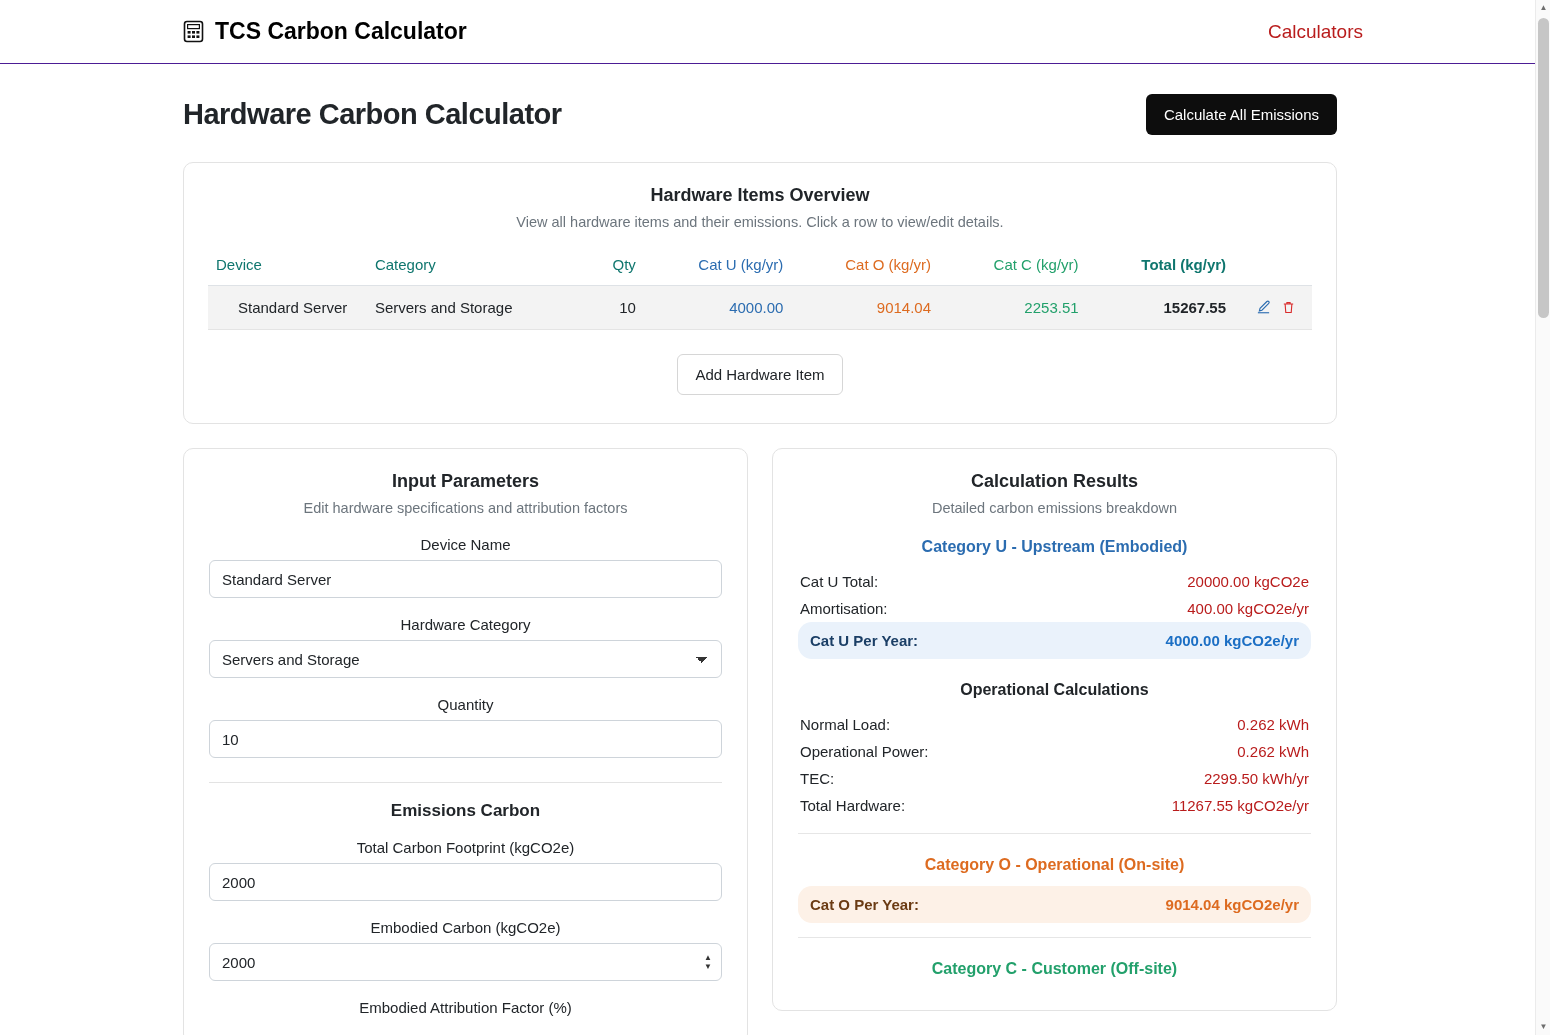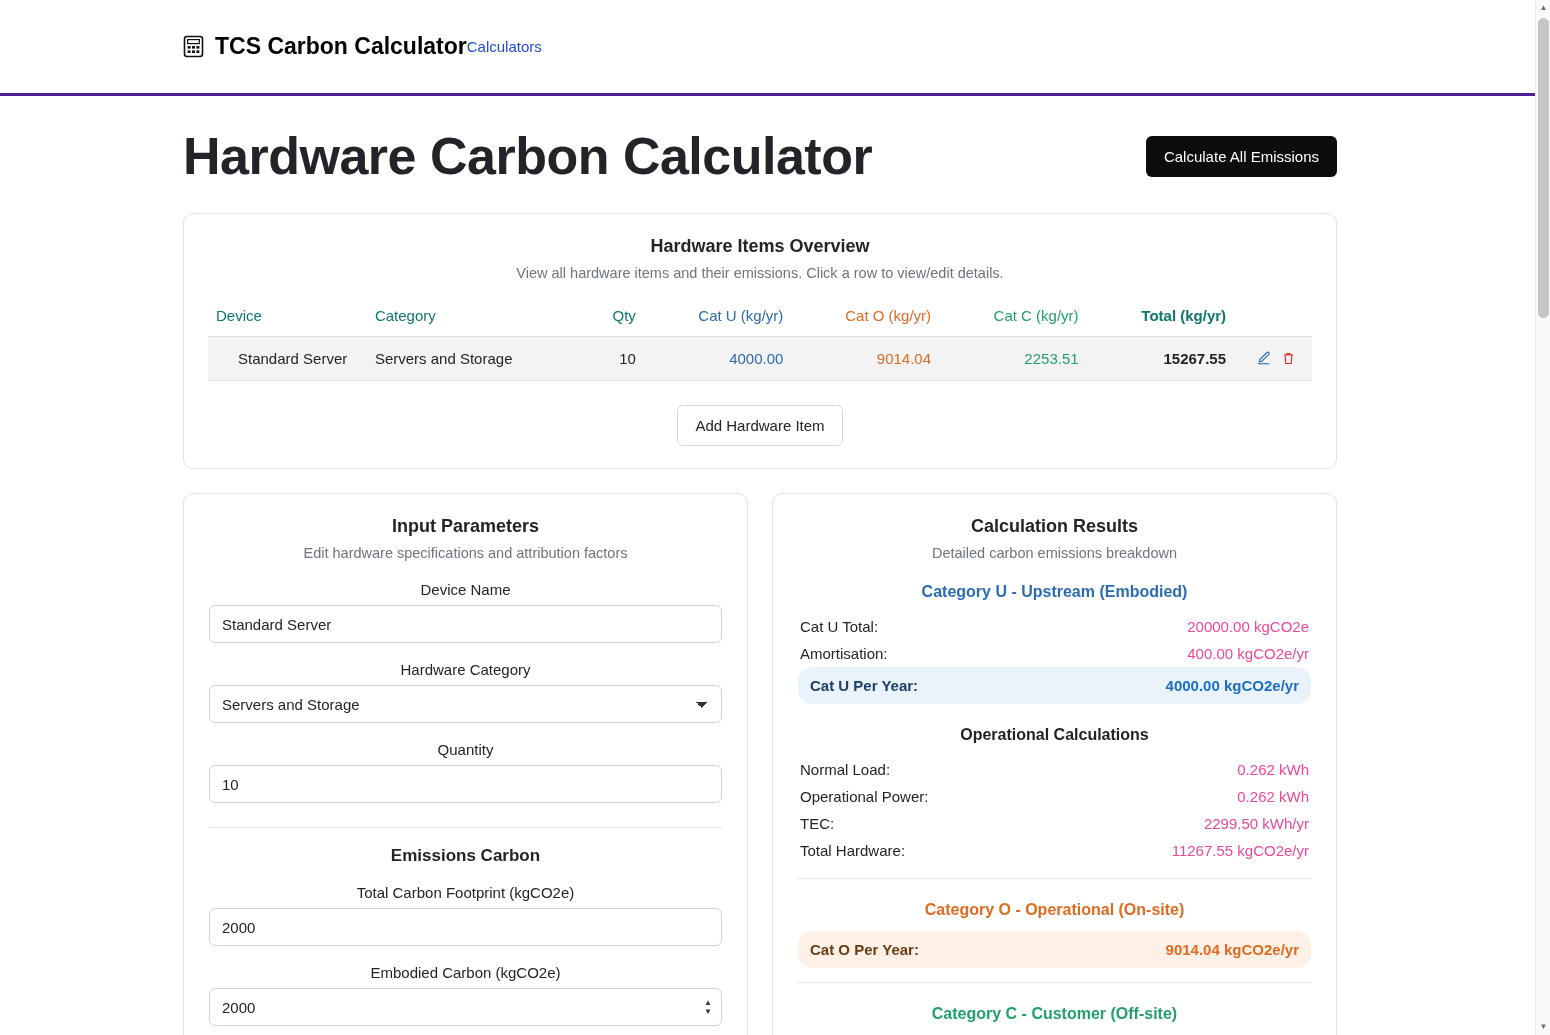--- a/index.html
+++ b/index.html
@@ -43,50 +43,51 @@
     left: 2px;
     top: 18px;
     width: 11px;
     height: 300px;
     background: #c6c6c6;
     border-radius: 6px;
   }
 
   
   .navbar {
-    height: 96px;
-    border-bottom: 3px solid #4c1d95;
+    height: 64px;
+    border-bottom: 1px solid #4c1d95;
     display: flex;
     align-items: center;
+    justify-content: space-between;
     padding: 0 172px 0 183px;
   }
   .brand {
     display: flex;
     align-items: center;
     gap: 11px;
     font-size: 23px;
     font-weight: bold;
     color: #000;
   }
   .brand-icon svg { display: block; }
   .nav-link {
-    font-size: 15px;
-    color: #1d4ed8;
+    font-size: 19px;
+    color: #b91c1c;
     text-decoration: none;
   }
 
   
   .title-row {
     display: flex;
     align-items: center;
     justify-content: space-between;
     padding: 30px 198px 0 183px;
   }
   .page-title {
-    font-size: 52px;
+    font-size: 29px;
     font-weight: bold;
     letter-spacing: -0.5px;
     margin: 0;
   }
   .btn-dark {
     background: #0d0d0d;
     color: #fff;
     border: none;
     border-radius: 6px;
     padding: 12px 18px;
@@ -96,21 +97,21 @@
   }
 
   
   .card {
     border: 1px solid #e3e3e3;
     border-radius: 10px;
     background: #fff;
   }
   .overview-card {
     margin: 27px 198px 8px 183px;
-    padding: 22px 24px 22px;
+    padding: 22px 24px 28px;
   }
   .card-title {
     text-align: center;
     font-size: 18px;
     font-weight: bold;
     margin: 0 0 8px;
   }
   .card-sub {
     text-align: center;
     font-size: 14.5px;
@@ -233,21 +234,21 @@
   .res-head.o { color: #dd6b20; }
   .res-head.c { color: #22a06b; }
   .res-head.plain { color: #212529; }
   .res-row {
     display: flex;
     justify-content: space-between;
     font-size: 15px;
     padding: 5px 2px;
   }
   .res-row .lbl { color: #212529; }
-  .res-row .val { color: #ec4899; }
+  .res-row .val { color: #b91c1c; }
   .res-row.hl {
     padding: 10px 12px;
     border-radius: 14px;
     font-weight: bold;
   }
   .res-row.hl.u { background: #eaf2fb; }
   .res-row.hl.u .lbl { color: #1b3f66; }
   .res-row.hl.u .val { color: #1c6fc4; }
   .res-row.hl.o { background: #fdf1e7; }
   .res-row.hl.o .lbl { color: #6b3b13; }

